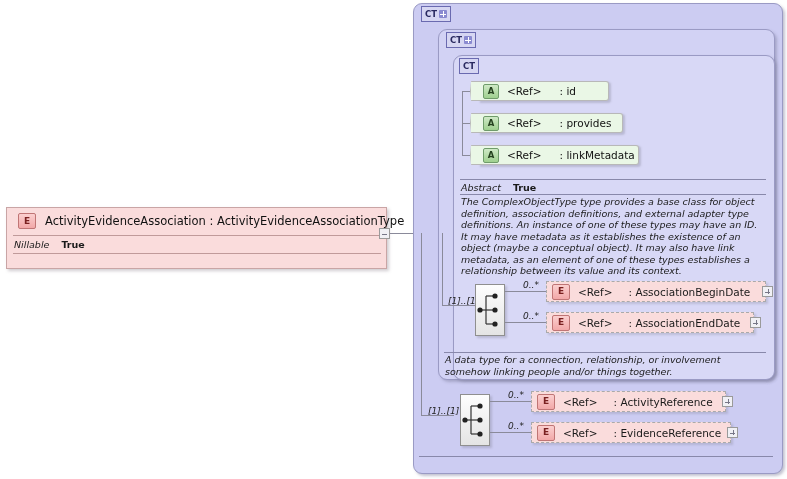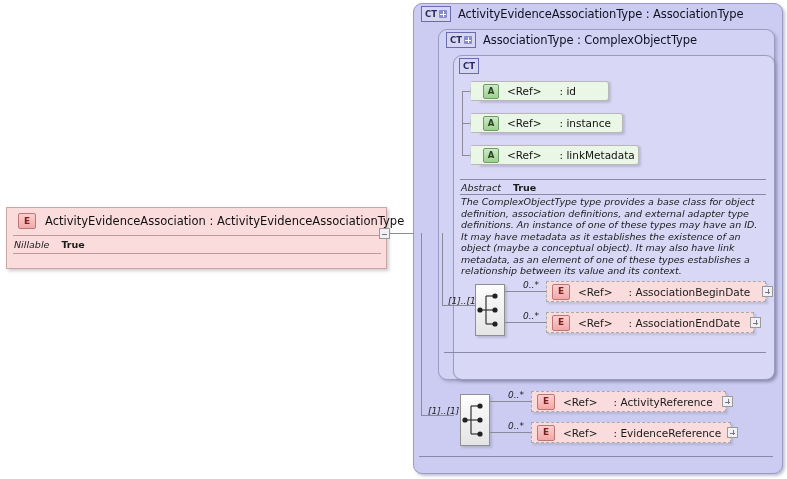--- a/index.html
+++ b/index.html
@@ -292,31 +292,29 @@
   <div class="expander minus" style="left:379px; top:228px;"></div>
   <div class="ln-h" style="left:390px; top:233px; width:24px;"></div>
 
   <div class="ct-panel p1" style="left:413px; top:3px; width:370px; height:471px;">
   </div>
   <div class="ct-header" style="left:421px; top:6px;">
     <span class="badge-ct">
       <span>CT</span>
         <span class="plus"></span>
     </span>
-    <span class="ct-title">ActivityEvidenceAssociationType : AssociationType</span>
   </div>
 
   <div class="ct-panel p2" style="left:438px; top:29px; width:337px; height:351px;">
   </div>
   <div class="ct-header" style="left:446px; top:32px;">
     <span class="badge-ct">
       <span>CT</span>
         <span class="plus"></span>
     </span>
-    <span class="ct-title">AssociationType : ComplexObjectType</span>
   </div>
 
   <div class="ct-panel p3" style="left:453px; top:55px; width:322px; height:325px;">
   </div>
   <div class="ct-header" style="left:459px; top:58px;">
     <span class="badge-ct">
       <span>CT</span>
     </span>
   </div>
 
@@ -329,21 +327,21 @@
     <span class="notch"></span>
     <span class="badge-a">A</span>
     <span class="attr-ref">&lt;Ref&gt;</span>
     <span class="attr-name">: id</span>
   </div>
 
   <div class="attr-row" style="left:479px; top:113px; width:144px;">
     <span class="notch"></span>
     <span class="badge-a">A</span>
     <span class="attr-ref">&lt;Ref&gt;</span>
-    <span class="attr-name">: instance</span>
+    <span class="attr-name">: provides</span>
   </div>
 
   <div class="attr-row" style="left:479px; top:145px; width:160px;">
     <span class="notch"></span>
     <span class="badge-a">A</span>
     <span class="attr-ref">&lt;Ref&gt;</span>
     <span class="attr-name">: linkMetadata</span>
   </div>
 
   <div class="rule" style="left:460px; top:179px; width:306px;"></div>
@@ -386,20 +384,21 @@
   <div class="expander" style="left:762px; top:286px;"></div>
 
   <div class="elem-box" style="left:546px; top:312px; width:208px;">
     <span class="badge-e">E</span>
     <span class="elem-ref">&lt;Ref&gt;</span>
     <span class="elem-name">: AssociationEndDate</span>
   </div>
   <div class="expander" style="left:750px; top:317px;"></div>
 
   <div class="rule" style="left:444px; top:352px; width:322px;"></div>
+  <div class="doc-block" style="left:445px; top:354px; width:320px;">A data type for a connection, relationship, or involvement somehow linking people and/or things together.</div>
 
   <div class="ln-v" style="left:421px; top:233px; height:182px;"></div>
   <div class="ln-h" style="left:421px; top:415px; width:33px;"></div>
 
   <div class="occ" style="left:428px; top:406px;">[1]..[1]</div>
 
   <div class="seq-box" style="left:460px; top:394px;">
     <svg width="28" height="50" viewBox="0 0 28 50">
       <line x1="4" y1="25" x2="10" y2="25" stroke="#333" stroke-width="1.2"></line>
       <line x1="10" y1="11" x2="10" y2="39" stroke="#333" stroke-width="1.2"></line>

